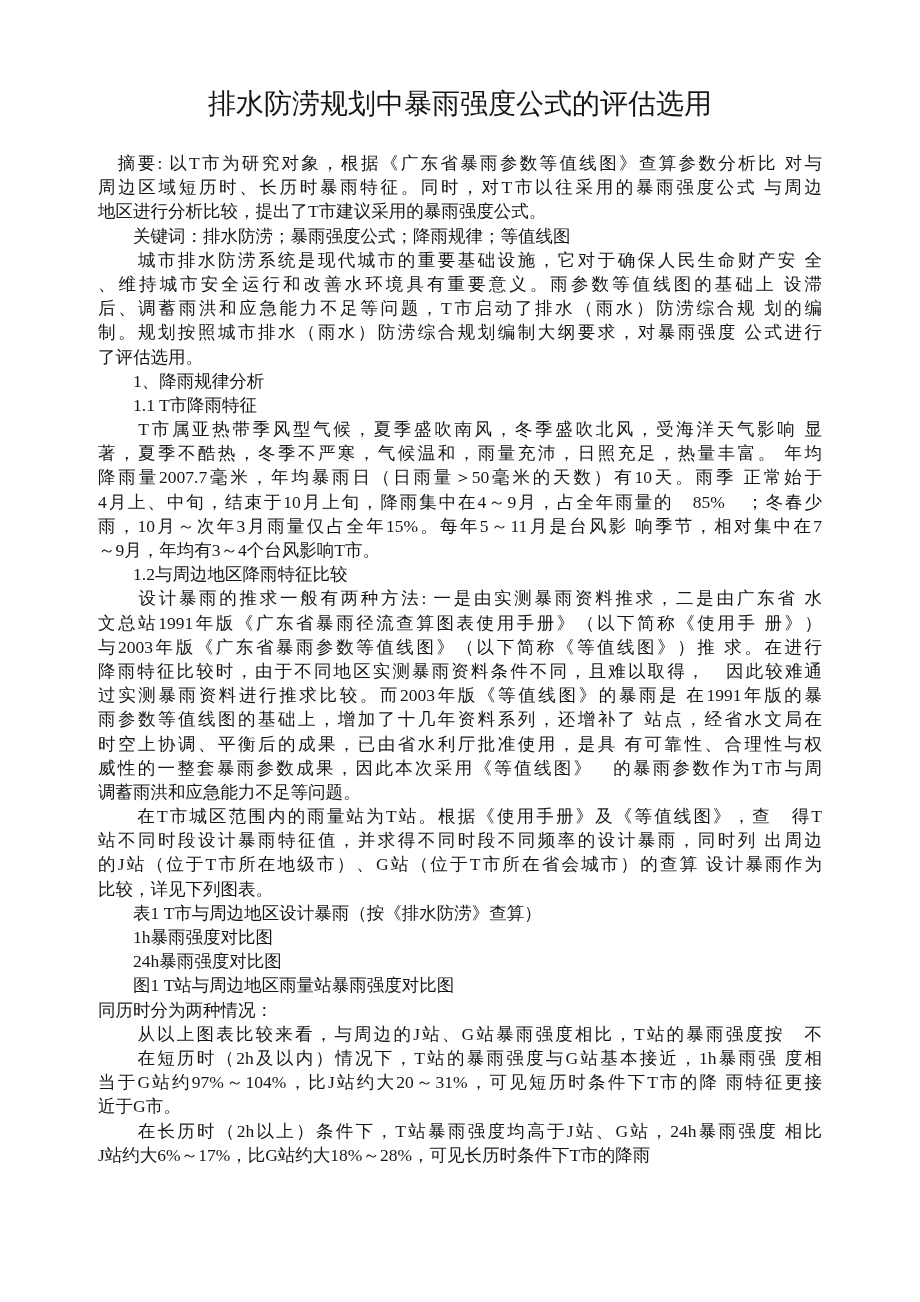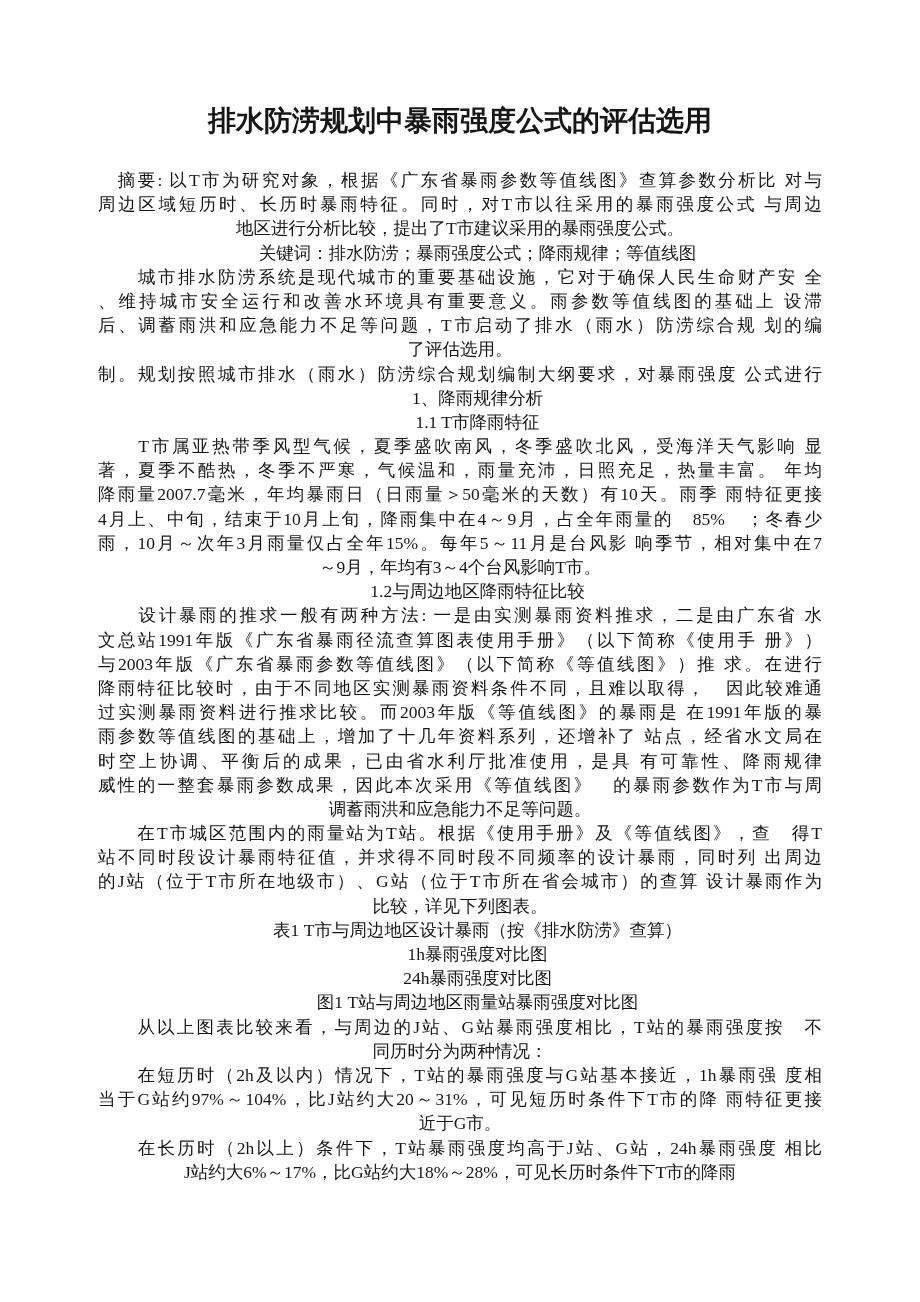--- a/index.html
+++ b/index.html
@@ -17,30 +17,30 @@
   .page {
     position: absolute;
     left: 98px;
     top: 85px;
     width: 724px;
     color: #161616;
   }
   .doc-title {
     font-size: 28px;
     line-height: 38px;
-    font-weight: 700;
+    font-weight: 400;
     text-align: center;
-    margin: 17px 0 28px 0;
+    margin: 0 0 28px 0;
     white-space: nowrap;
   }
   .line {
     font-size: 17.5px;
     line-height: 24.2px;
     height: 24.2px;
-    text-align: center;
+    text-align: left;
     overflow: visible;
   }
   
   .line.j {
     text-align: justify;
     text-align-last: justify;
   }
 </style>
 </head>
 <body>
@@ -48,48 +48,48 @@
 <div class="page">
   <h1 class="doc-title">排水防涝规划中暴雨强度公式的评估选用</h1>
 
   <div class="line j">　摘要: 以T市为研究对象，根据《广东省暴雨参数等值线图》查算参数分析比 对与</div>
   <div class="line j">周边区域短历时、长历时暴雨特征。同时，对T市以往采用的暴雨强度公式 与周边</div>
   <div class="line">地区进行分析比较，提出了T市建议采用的暴雨强度公式。</div>
   <div class="line">　　关键词：排水防涝；暴雨强度公式；降雨规律；等值线图</div>
   <div class="line j">　　城市排水防涝系统是现代城市的重要基础设施，它对于确保人民生命财产安 全</div>
   <div class="line j">、维持城市安全运行和改善水环境具有重要意义。雨参数等值线图的基础上 设滞</div>
   <div class="line j">后、调蓄雨洪和应急能力不足等问题，T市启动了排水（雨水）防涝综合规 划的编</div>
+  <div class="line j">制。规划按照城市排水（雨水）防涝综合规划编制大纲要求，对暴雨强度 公式进行</div>
   <div class="line">了评估选用。</div>
-  <div class="line j">制。规划按照城市排水（雨水）防涝综合规划编制大纲要求，对暴雨强度 公式进行</div>
   <div class="line">　　1、降雨规律分析</div>
   <div class="line">　　1.1 T市降雨特征</div>
   <div class="line j">　　T市属亚热带季风型气候，夏季盛吹南风，冬季盛吹北风，受海洋天气影响 显</div>
   <div class="line j">著，夏季不酷热，冬季不严寒，气候温和，雨量充沛，日照充足，热量丰富。 年均</div>
-  <div class="line j">降雨量2007.7毫米，年均暴雨日（日雨量＞50毫米的天数）有10天。雨季 雨特征更接</div>
+  <div class="line j">降雨量2007.7毫米，年均暴雨日（日雨量＞50毫米的天数）有10天。雨季 正常始于</div>
   <div class="line j">4月上、中旬，结束于10月上旬，降雨集中在4～9月，占全年雨量的　85%　；冬春少</div>
   <div class="line j">雨，10月～次年3月雨量仅占全年15%。每年5～11月是台风影 响季节，相对集中在7</div>
   <div class="line">～9月，年均有3～4个台风影响T市。</div>
   <div class="line">　　1.2与周边地区降雨特征比较</div>
   <div class="line j">　　设计暴雨的推求一般有两种方法: 一是由实测暴雨资料推求，二是由广东省 水</div>
   <div class="line j">文总站1991年版《广东省暴雨径流查算图表使用手册》（以下简称《使用手 册》）</div>
   <div class="line j">与2003年版《广东省暴雨参数等值线图》（以下简称《等值线图》）推 求。在进行</div>
   <div class="line j">降雨特征比较时，由于不同地区实测暴雨资料条件不同，且难以取得，　因此较难通</div>
   <div class="line j">过实测暴雨资料进行推求比较。而2003年版《等值线图》的暴雨是 在1991年版的暴</div>
   <div class="line j">雨参数等值线图的基础上，增加了十几年资料系列，还增补了 站点，经省水文局在</div>
-  <div class="line j">时空上协调、平衡后的成果，已由省水利厅批准使用，是具 有可靠性、降雨规律</div>
+  <div class="line j">时空上协调、平衡后的成果，已由省水利厅批准使用，是具 有可靠性、合理性与权</div>
   <div class="line j">威性的一整套暴雨参数成果，因此本次采用《等值线图》　的暴雨参数作为T市与周</div>
   <div class="line">调蓄雨洪和应急能力不足等问题。</div>
   <div class="line j">　　在T市城区范围内的雨量站为T站。根据《使用手册》及《等值线图》，查　得T</div>
   <div class="line j">站不同时段设计暴雨特征值，并求得不同时段不同频率的设计暴雨，同时列 出周边</div>
   <div class="line j">的J站（位于T市所在地级市）、G站（位于T市所在省会城市）的查算 设计暴雨作为</div>
   <div class="line">比较，详见下列图表。</div>
   <div class="line">　　表1 T市与周边地区设计暴雨（按《排水防涝》查算）</div>
   <div class="line">　　1h暴雨强度对比图</div>
   <div class="line">　　24h暴雨强度对比图</div>
   <div class="line">　　图1 T站与周边地区雨量站暴雨强度对比图</div>
+  <div class="line">同历时分为两种情况：</div>
   <div class="line j">　　从以上图表比较来看，与周边的J站、G站暴雨强度相比，T站的暴雨强度按　不</div>
-  <div class="line">同历时分为两种情况：</div>
   <div class="line j">　　在短历时（2h及以内）情况下，T站的暴雨强度与G站基本接近，1h暴雨强 度相</div>
   <div class="line j">当于G站约97%～104%，比J站约大20～31%，可见短历时条件下T市的降 雨特征更接</div>
   <div class="line">近于G市。</div>
   <div class="line j">　　在长历时（2h以上）条件下，T站暴雨强度均高于J站、G站，24h暴雨强度 相比</div>
   <div class="line">J站约大6%～17%，比G站约大18%～28%，可见长历时条件下T市的降雨</div>
 </div>
 
 </body></html>

